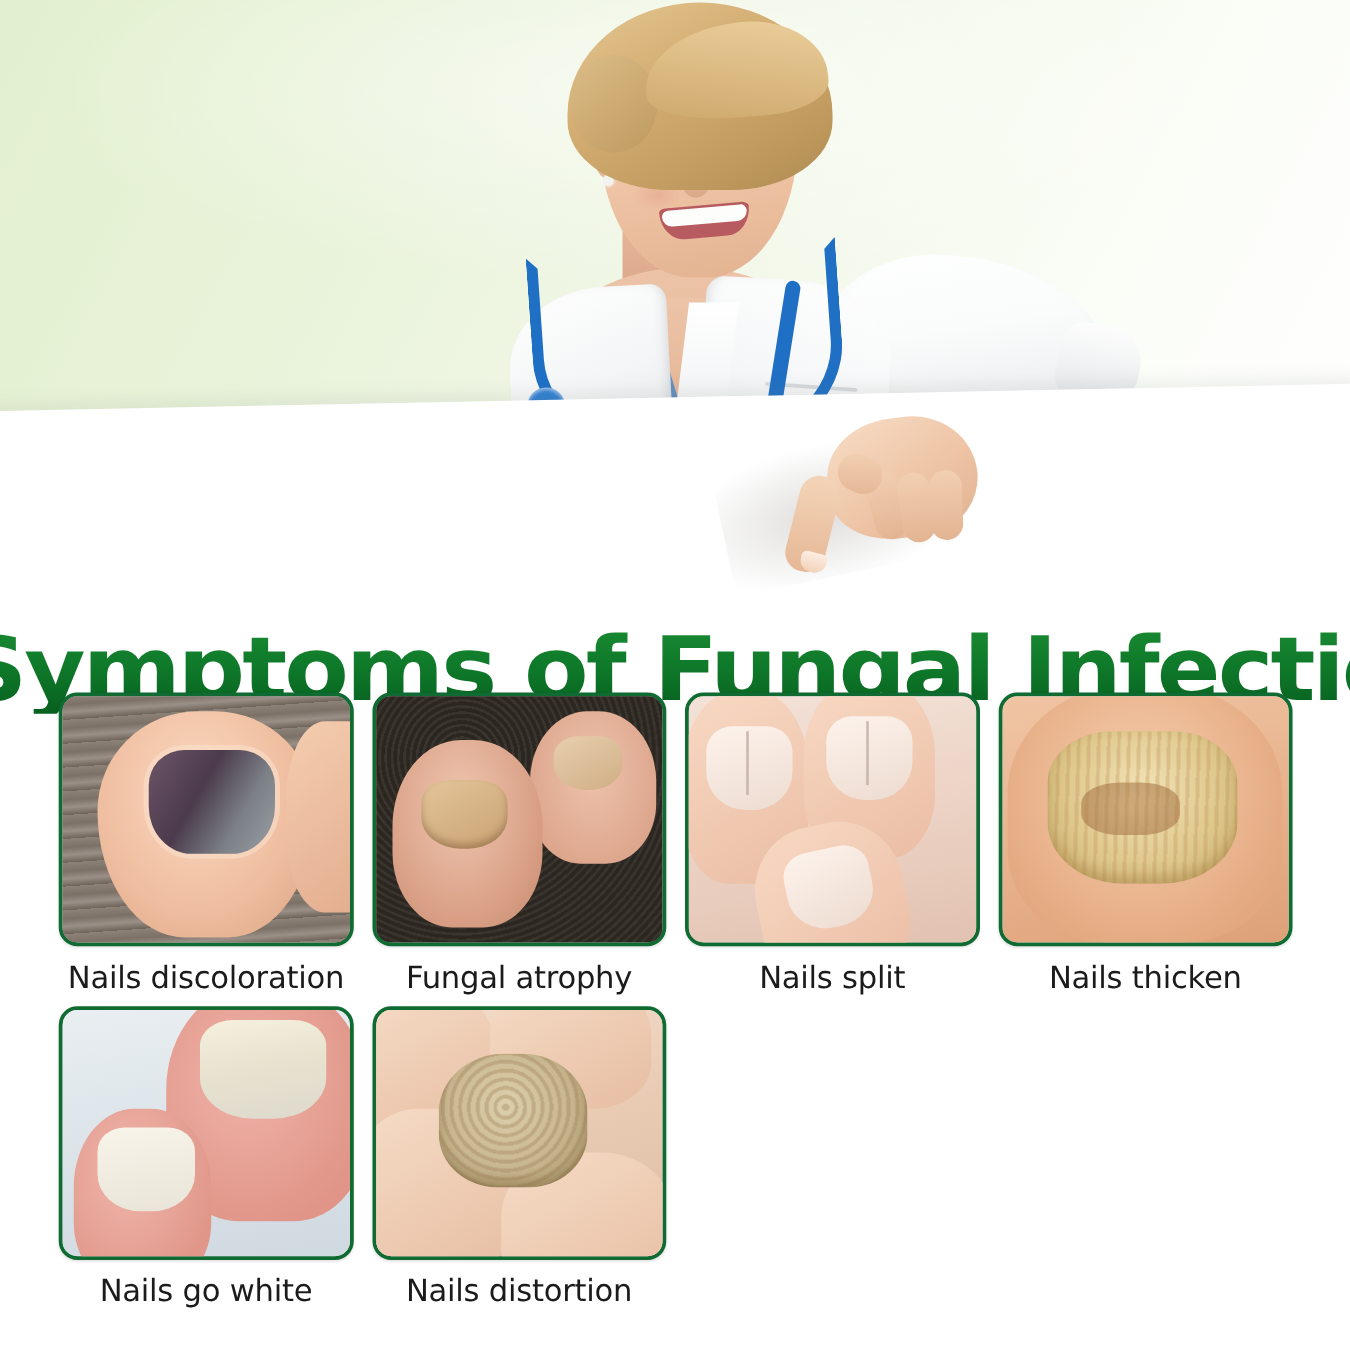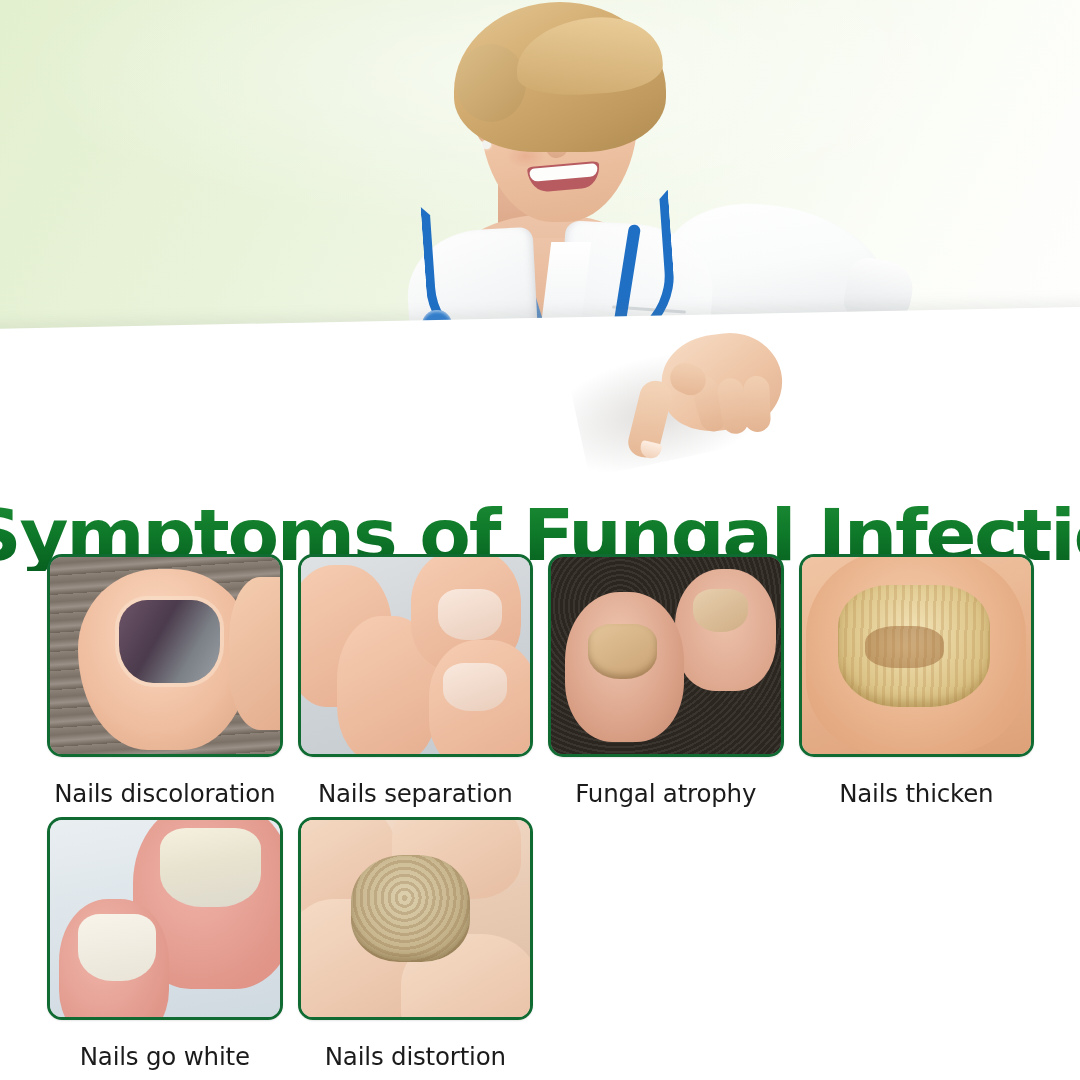--- a/index.html
+++ b/index.html
@@ -245,21 +245,21 @@
     width:100%;height:197px;
     border:3px solid #0f6b32;
     border-radius:15px;
     overflow:hidden;
     position:relative;
     background:#ddd;
     box-shadow:0 1px 2px rgba(0,0,0,.10);
   }
   .ph{position:absolute;inset:0;}
   .caption{
-    margin-top:24px;
+    margin-top:12px;
     font-size:24.5px;
     color:#1b1b1b;
     letter-spacing:-.2px;
     font-family:"DejaVu Sans","Liberation Sans",sans-serif;
     text-align:right;
     line-height:1.1;
   }
 
   
   
@@ -477,46 +477,48 @@
       <div class="card">
         <div class="ph p1">
           <div class="toe"></div>
             <div class="nail"></div>
             <div class="toe2"></div>
         </div>
       </div>
       <div class="caption">Nails discoloration</div>
     </div>
 
-    <div class="cell">
-      <div class="card">
-        <div class="ph p2">
-          <div class="t t1"></div>
-            <div class="t t2"></div>
-            <div class="t t3"></div>
-            <div class="t t4"></div>
-          <div class="n n1"></div>
-            <div class="n n2"></div>
-        </div>
-      </div>
-      <div class="caption">Nails separation</div>
-    </div>
 
     <div class="cell">
       <div class="card">
         <div class="ph p3">
           <div class="toe-b"></div>
             <div class="toe"></div>
             <div class="nail"></div>
             <div class="nail2"></div>
         </div>
       </div>
       <div class="caption">Fungal atrophy</div>
     </div>
 
+    <div class="cell">
+      <div class="card">
+        <div class="ph p4">
+          <div class="f f1"></div>
+            <div class="f f2"></div>
+            <div class="f f3"></div>
+          <div class="nl nl1"></div>
+            <div class="nl nl2"></div>
+            <div class="nl nl3"></div>
+          <div class="crack c1"></div>
+            <div class="crack c2"></div>
+        </div>
+      </div>
+      <div class="caption">Nails split</div>
+    </div>
 
 
     <div class="cell">
       <div class="card">
         <div class="ph p7">
           <div class="toe"></div>
             <div class="nail"></div>
         </div>
       </div>
       <div class="caption">Nails thicken</div>

